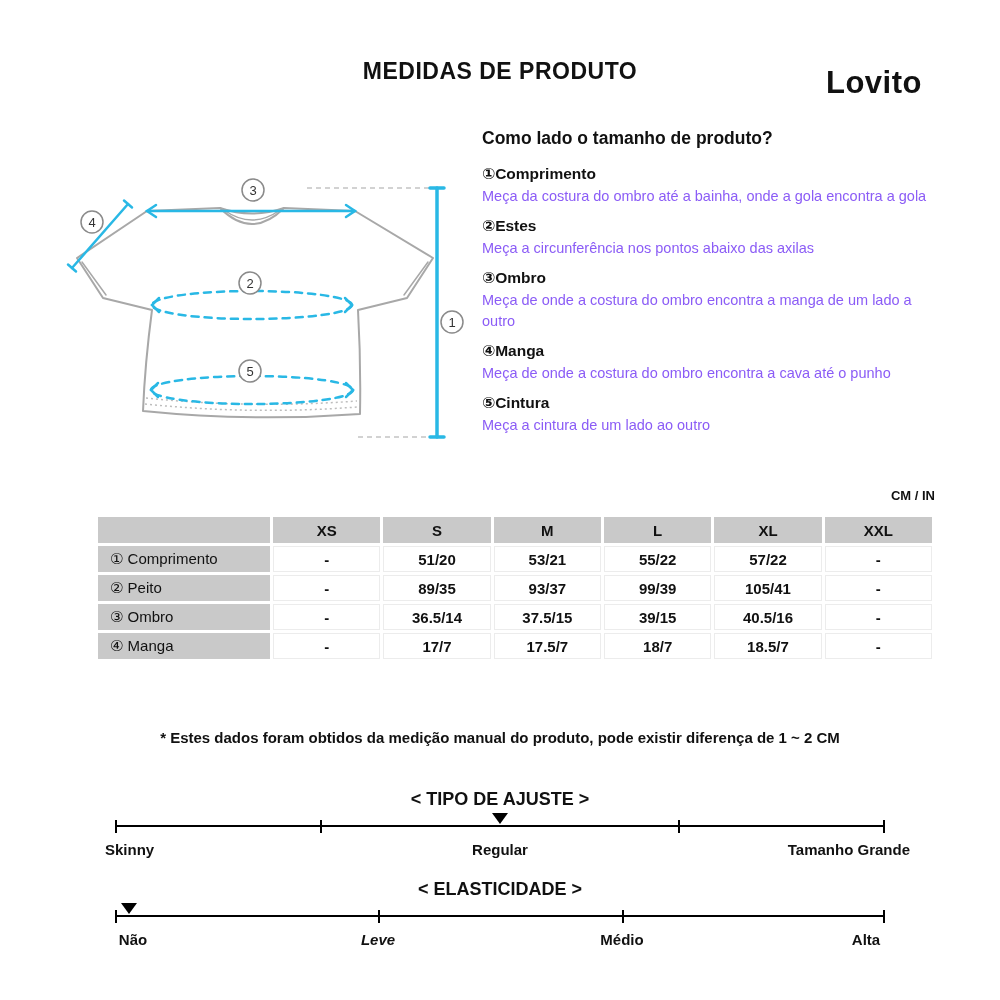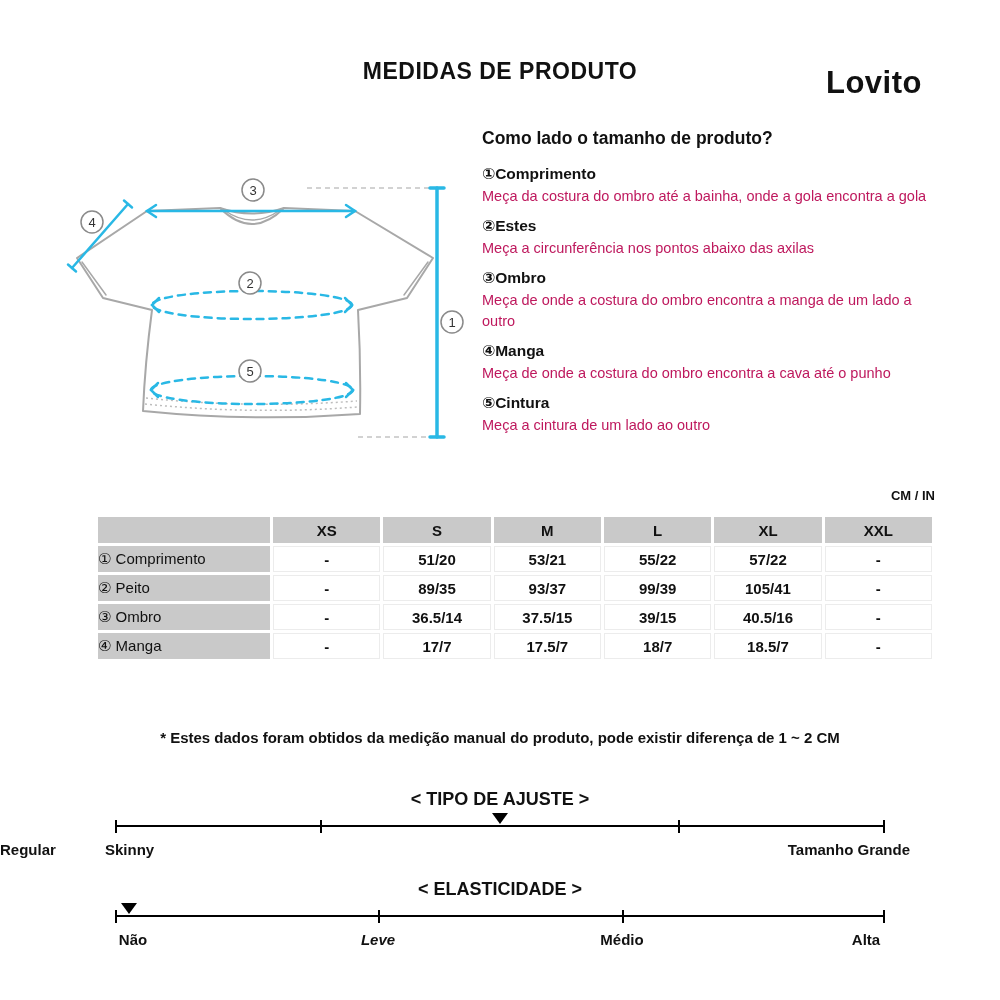--- a/index.html
+++ b/index.html
@@ -19,31 +19,31 @@
     font-size:31px; font-weight:bold; letter-spacing:.5px;margin-top:17px;
   }
   
   .diagram { position:absolute; left:55px; top:158px; width:420px; height:300px; }
   .badge circle { fill:#fff; stroke:#8a8a8a; stroke-width:1.5; }
   .badge text { fill:#333; font-size:13px; text-anchor:middle; font-family:"Liberation Sans","DejaVu Sans",sans-serif; }
   
   .guide { position:absolute; left:482px; top:128px; width:460px; }
   .guide-heading { font-size:17.5px; font-weight:bold; margin:0 0 16px 0; }
   .guide-item-name { font-size:15.5px; font-weight:bold; margin-top:9px; }
-  .guide-item-desc { font-size:14.5px; color:#be185d; line-height:1.5; margin:3px 0 9px 0; }
+  .guide-item-desc { font-size:14.5px; color:#8b5cf6; line-height:1.5; margin:3px 0 9px 0; }
   
   .unit-label { position:absolute; top:488px; right:65px; font-size:13px; font-weight:bold; }
   
   .size-table {
     position:absolute; left:95px; top:514px; width:840px;
     border-collapse:separate; border-spacing:3px; table-layout:fixed; font-size:15px;
   }
   .size-table td { height:26px; text-align:center; vertical-align:middle; padding:0; }
   .size-table .hd { background:#c9c9c9; font-weight:bold; }
-  .size-table .lbl { background:#c9c9c9; text-align:left; font-weight:normal;margin-top:42px; }
+  .size-table .lbl { background:#c9c9c9; text-align:left; padding-left:12px; font-weight:normal;margin-top:42px; }
   .size-table .val { background:#ffffff; border:1px solid #ececec; font-weight:bold; }
   
   .footnote { position:absolute; top:729px; left:0; right:0; text-align:center; font-size:15px; font-weight:bold; }
   
   .scale-title { position:absolute; left:0; right:0; text-align:center; font-size:18px; font-weight:bold; }
   .scale-line { position:absolute; left:115px; width:770px; height:2px; background:#000; }
   .tick { position:absolute; top:-5px; width:2px; height:13px; background:#000; }
   .marker { position:absolute; top:-12px; width:0; height:0;
     border-left:8px solid transparent; border-right:8px solid transparent; border-top:11px solid #000; }
   .scale-label { position:absolute; font-size:15px; font-weight:bold; white-space:nowrap; }
@@ -207,21 +207,21 @@
 
   <div class="scale-title" style="top:789px;">&lt; TIPO DE AJUSTE &gt;</div>
   <div class="scale-line" style="top:825px;">
     <div class="tick" style="left:0px;"></div>
     <div class="tick" style="left:205px;"></div>
     <div class="tick" style="left:563px;"></div>
     <div class="tick" style="left:768px;"></div>
     <div class="marker" style="left:377px;"></div>
   </div>
   <div class="scale-label" style="top:841px; left:105px;">Skinny</div>
-  <div class="scale-label" style="top:841px; left:0; right:0; text-align:left;">Regular</div>
+  <div class="scale-label" style="top:841px; left:0; right:0; text-align:center;">Regular</div>
   <div class="scale-label" style="top:841px; right:90px;">Tamanho Grande</div>
 
   <div class="scale-title" style="top:879px;">&lt; ELASTICIDADE &gt;</div>
   <div class="scale-line" style="top:915px;">
     <div class="tick" style="left:0px;"></div>
     <div class="tick" style="left:263px;"></div>
     <div class="tick" style="left:507px;"></div>
     <div class="tick" style="left:768px;"></div>
     <div class="marker" style="left:6px;"></div>
     <div class="scale-label lbl-center-line" style="top:16px; left:18px;">Não</div>

